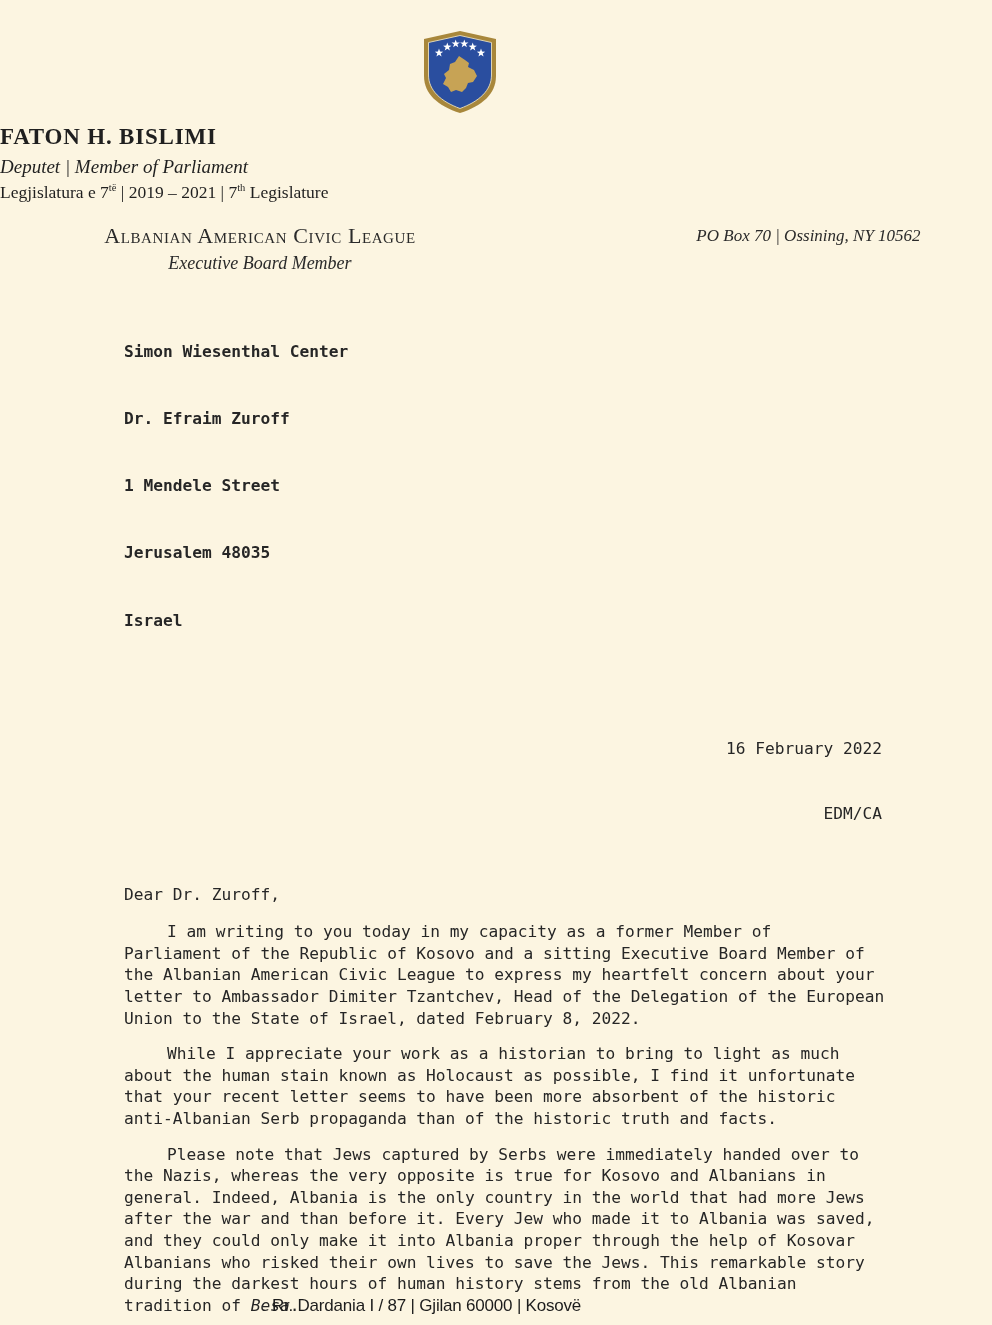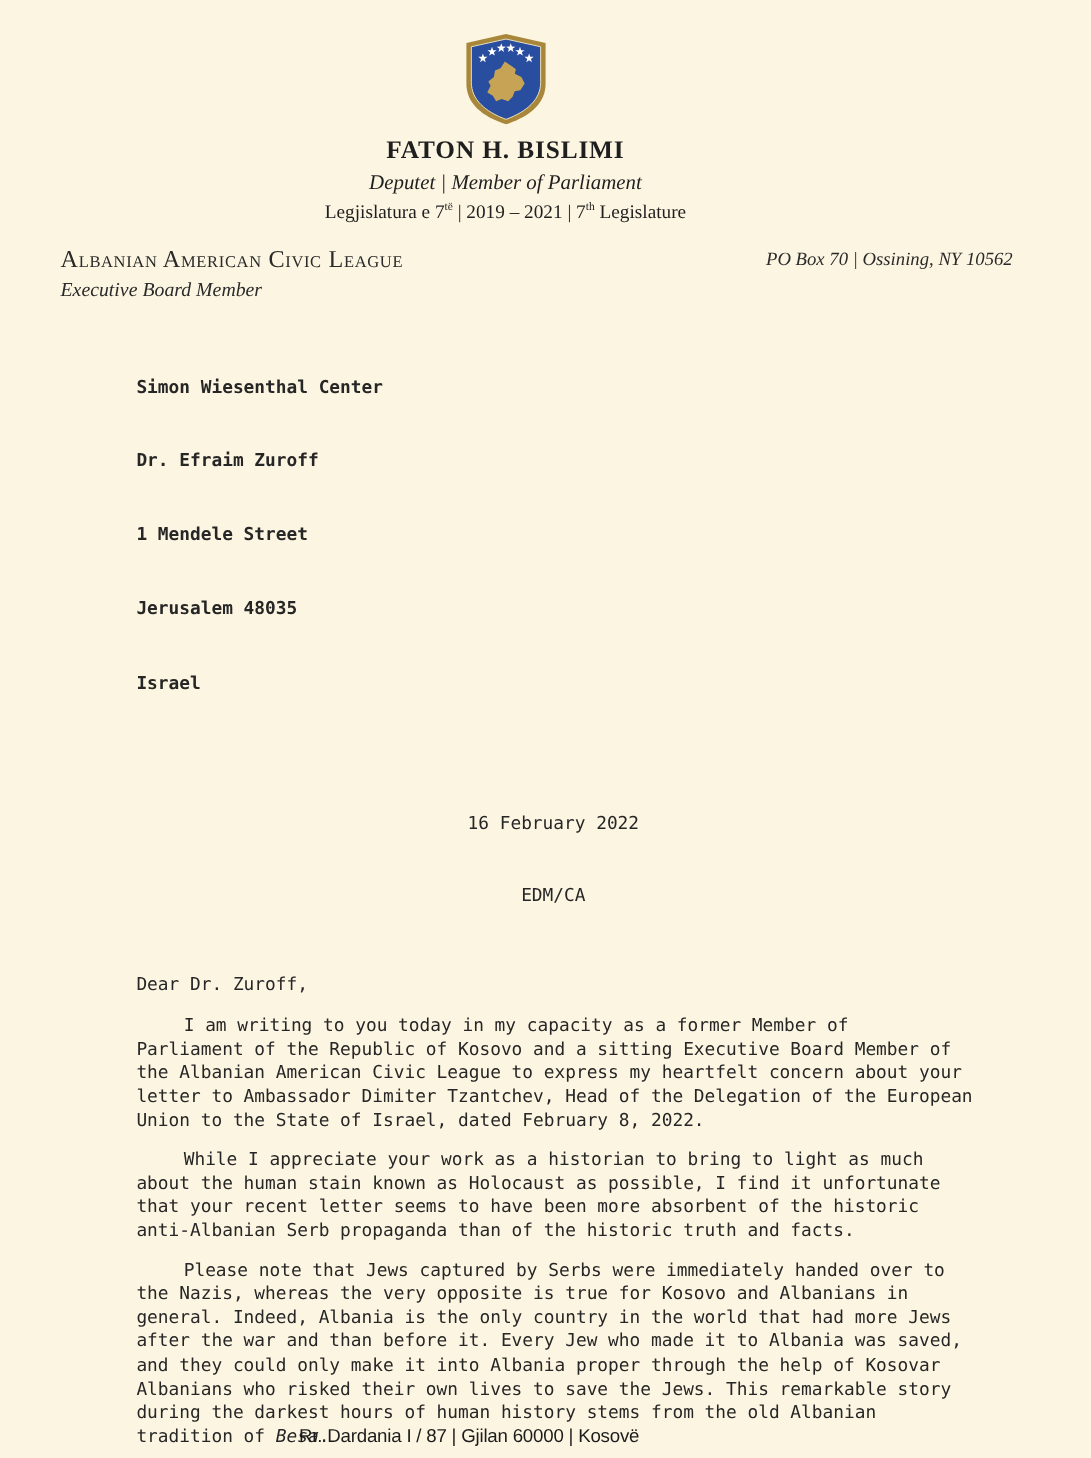--- a/index.html
+++ b/index.html
@@ -18,21 +18,21 @@
     width: 992px;
     height: 1325px;
     background: #FCF5E1;
   }
 
   
   .letterhead {
     position: absolute;
     top: 0; left: 0;
     width: 919px;
-    text-align: center;
+    text-align: left;
     color: #1F1F1F;
     font-family: "Liberation Serif", "DejaVu Serif", serif;
   }
   .crest {
     display: block;
     margin: 30px auto 0 auto;
   }
   .sender-name {
     margin-top: 10px;
     font-size: 23px;
@@ -49,22 +49,23 @@
     font-size: 17.5px;
   }
   .sender-legislature sup {
     font-size: 10.5px;
     line-height: 0;
   }
 
   
   .org-block {
     position: absolute;
-    top: 223px; left: 55px;
+    top: 223px; left: 68px;
     width: 384px;
+    text-align: center;
     color: #2A2A2A;
     font-family: "Liberation Serif", "DejaVu Serif", serif;
   }
   .org-name {
     font-variant: small-caps;
     font-size: 22px;
     letter-spacing: 0.6px;
   }
   .org-role {
     margin-top: 4px;
@@ -93,21 +94,21 @@
     font-size: 16.2px;
     line-height: 21.6px;
   }
   .recipient {
     font-weight: bold;
     line-height: 22.4px;
     white-space: pre;
     margin-bottom: 18px;
   }
   .date-block {
-    text-align: center;
+    text-align: right;
     white-space: pre;
     margin-bottom: 16px;
   }
   .salutation {
     white-space: pre;
     margin-bottom: 16px;
   }
   .para {
     white-space: pre;
     text-indent: 43px;

